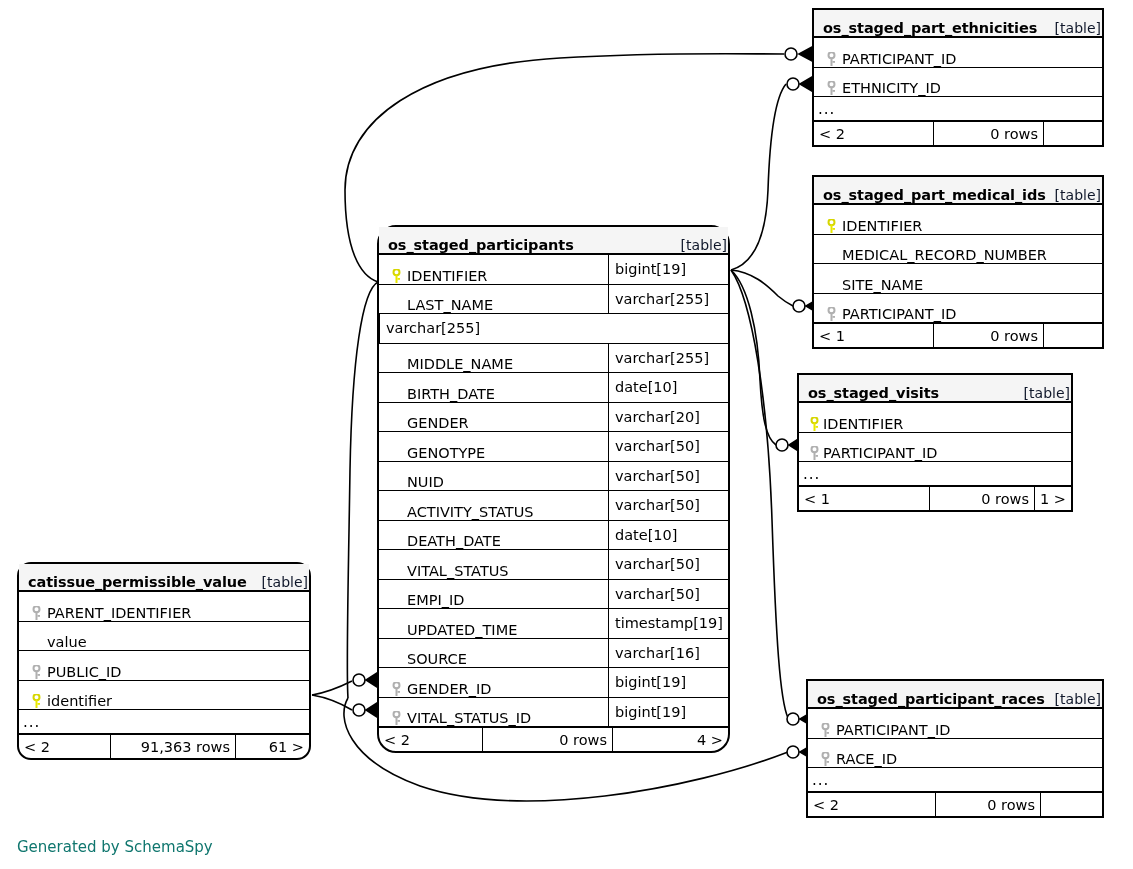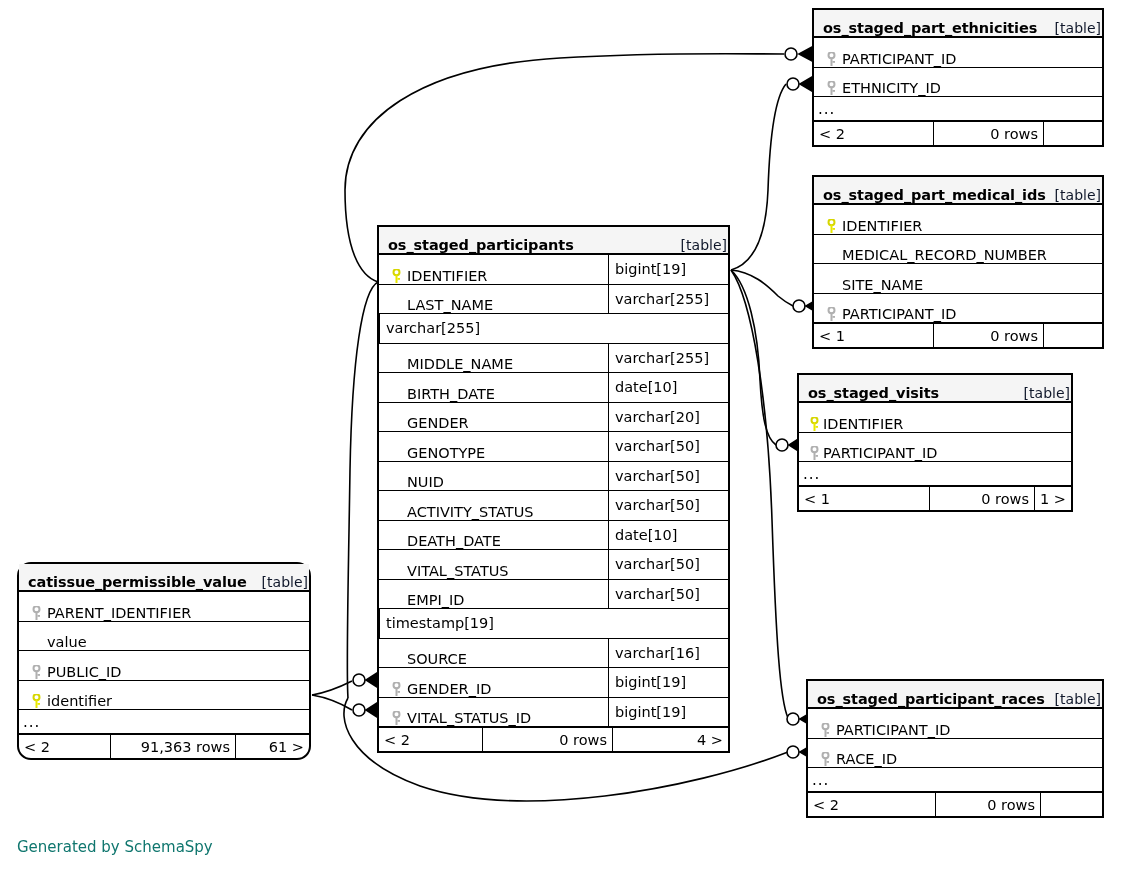--- a/index.html
+++ b/index.html
@@ -186,21 +186,21 @@
       <path d="M 812,745 L 800,752 L 812,759 Z" fill="#000000"></path>
 
       <circle cx="359" cy="680" r="6" fill="#ffffff"></circle>
       <path d="M 377,673 L 366,680 L 377,687 Z" fill="#000000"></path>
 
       <circle cx="359" cy="710" r="6" fill="#ffffff"></circle>
       <path d="M 377,703 L 366,710 L 377,717 Z" fill="#000000"></path>
     </g>
   </svg>
 
-  <div class="tbl" style="left:377px; top:225px; width:353px;">
+  <div class="tbl" style="left:377px; top:225px; width:353px;border-radius:19px;">
     <div class="tbl-head">
       <span class="tbl-name">os_staged_participants</span>
       <span class="tbl-kind">[table]</span>
     </div>
 
     <div class="row">
       <div class="col-name">
         <span class="keyslot">
           <svg class="key" viewBox="0 0 11 15">
               <circle cx="5.5" cy="3.2" r="3" fill="none" stroke="#d6d600" stroke-width="2"></circle>
@@ -291,20 +291,24 @@
 
     <div class="row">
       <div class="col-name">
         <span class="keyslot"></span>
         <span>EMPI_ID</span>
       </div>
       <div class="col-type" style="width:120px;">varchar[50]</div>
     </div>
 
     <div class="row">
+      <div class="col-name">
+        <span class="keyslot"></span>
+        <span>UPDATED_TIME</span>
+      </div>
       <div class="col-type" style="width:120px;">timestamp[19]</div>
     </div>
 
     <div class="row">
       <div class="col-name">
         <span class="keyslot"></span>
         <span>SOURCE</span>
       </div>
       <div class="col-type" style="width:120px;">varchar[16]</div>
     </div>

